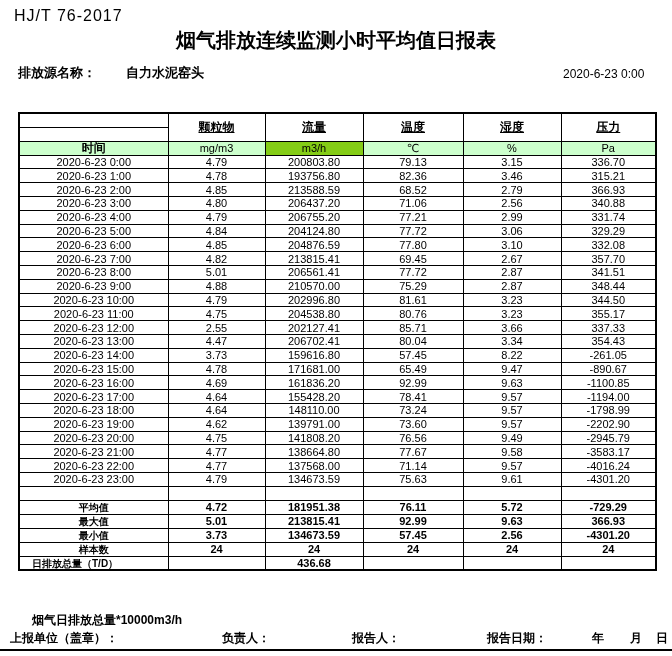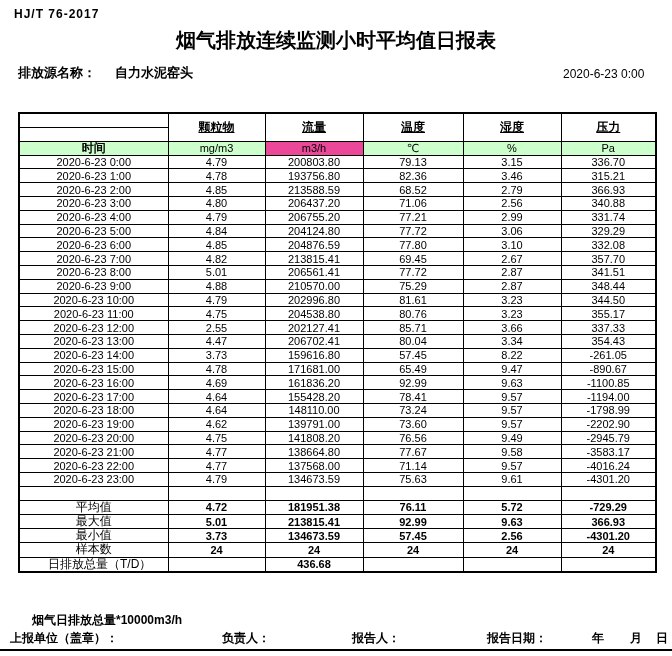--- a/index.html
+++ b/index.html
@@ -3,45 +3,45 @@
 <meta charset="utf-8">
 <style>
   * { margin:0; padding:0; box-sizing:border-box; }
   html,body {
     width:672px; height:656px; background:#fff; color:#000;
     font-family:"Liberation Sans","DejaVu Sans",sans-serif;
     overflow:hidden;
   }
   body { position:relative; }
 
-  .std        { position:absolute; left:14px; top:7px;  font-weight:bold; font-size:12px; letter-spacing:1px; }
+  .std        { position:absolute; left:14px; top:7px;  font-weight:normal; font-size:16px; letter-spacing:1px; }
   .title      { position:absolute; left:0; right:0; top:27px; text-align:center; font-weight:bold; font-size:20px; }
   .source     { position:absolute; left:18px; top:64px; font-weight:bold; font-size:13px; }
-  .source .name { margin-left:19px; }
+  .source .name { margin-left:30px; }
   .datetime   { position:absolute; left:563px; top:67px; font-size:12px; }
 
   table.report {
     position:absolute; left:18px; top:112px; width:637px;
     border-collapse:collapse; table-layout:fixed;
     border:2px solid #000;
   }
   .report td, .report th {
     border:1px solid #000; padding:0;
     font-size:11px; font-weight:normal; text-align:center;
     white-space:nowrap; overflow:hidden; line-height:1.1;
     height:13.8px;
   }
   tr.hr1 td, tr.hr1 th, tr.hr2 td { height:14px;text-decoration:underline; }
   th.pollutant { font-weight:bold; font-size:12px; }
   tr.unit-row td { height:14px; }
   td.time-h { font-weight:bold; font-size:12px; }
   tr.spacer-row td { height:14px; }
   tr.summary-row td { height:14px;font-weight:bold; }
-  tr.summary-row td:first-child { font-weight:normal; font-size:12px; }
-  tr.summary-row.total td:first-child { text-align:left; padding-left:28px; }
+  tr.summary-row td:first-child { font-weight:bold; font-size:10px; }
+  tr.summary-row.total td:first-child { text-align:left; padding-left:12px; }
 
   .note     { position:absolute; left:10px; top:612px; font-weight:bold; font-size:12px;margin-left:22px; }
   .sig span { position:absolute; top:630px; font-weight:bold; font-size:12px; }
   .sig-unit  { left:10px;  }
   .sig-resp  { left:222px; }
   .sig-rept  { left:352px; }
   .sig-date  { left:487px; }
   .sig-year  { left:592px; }
   .sig-month { left:630px; }
   .sig-day   { left:656px; }
@@ -74,21 +74,21 @@
         <th class="pollutant" rowspan="2">温度</th>
         <th class="pollutant" rowspan="2">湿度</th>
         <th class="pollutant" rowspan="2">压力</th>
       </tr>
     <tr class="hr2">
       <td></td>
     </tr>
     <tr class="unit-row">
       <td class="time-h" style="background: rgb(204, 255, 204);">时间</td>
     <td style="background: rgb(204, 255, 204);">mg/m3</td>
-        <td style="background: #ec4899; text-align: center;">m3/h</td>
+        <td style="background: #84cc16; text-align: center;">m3/h</td>
         <td style="background: rgb(204, 255, 204);">℃</td>
         <td style="background: rgb(204, 255, 204);">%</td>
         <td style="background: rgb(204, 255, 204);">Pa</td>
       </tr>
   </thead>
   <tbody>
       <tr class="data-row">
         <td>2020-6-23 0:00</td>
         <td>4.79</td>
         <td>200803.80</td>

